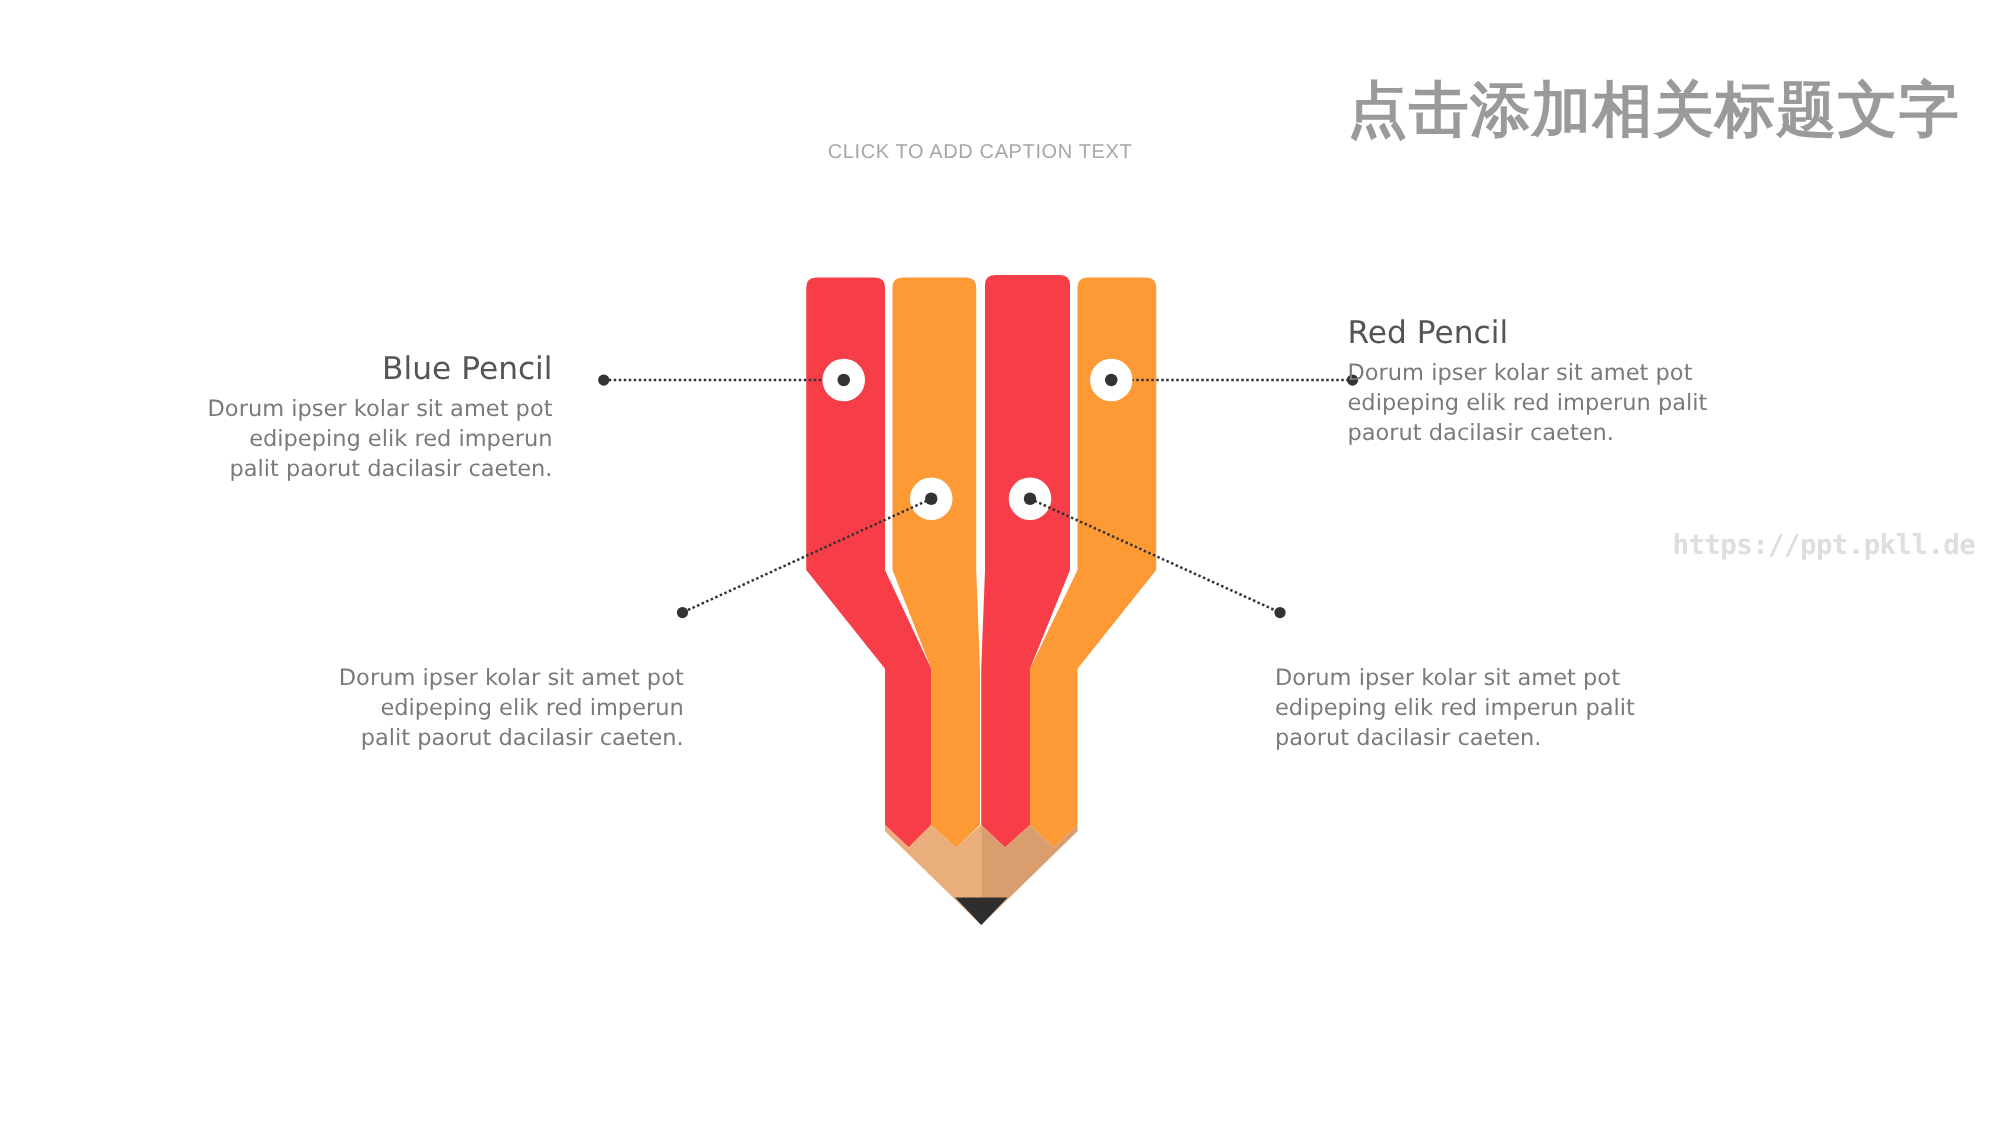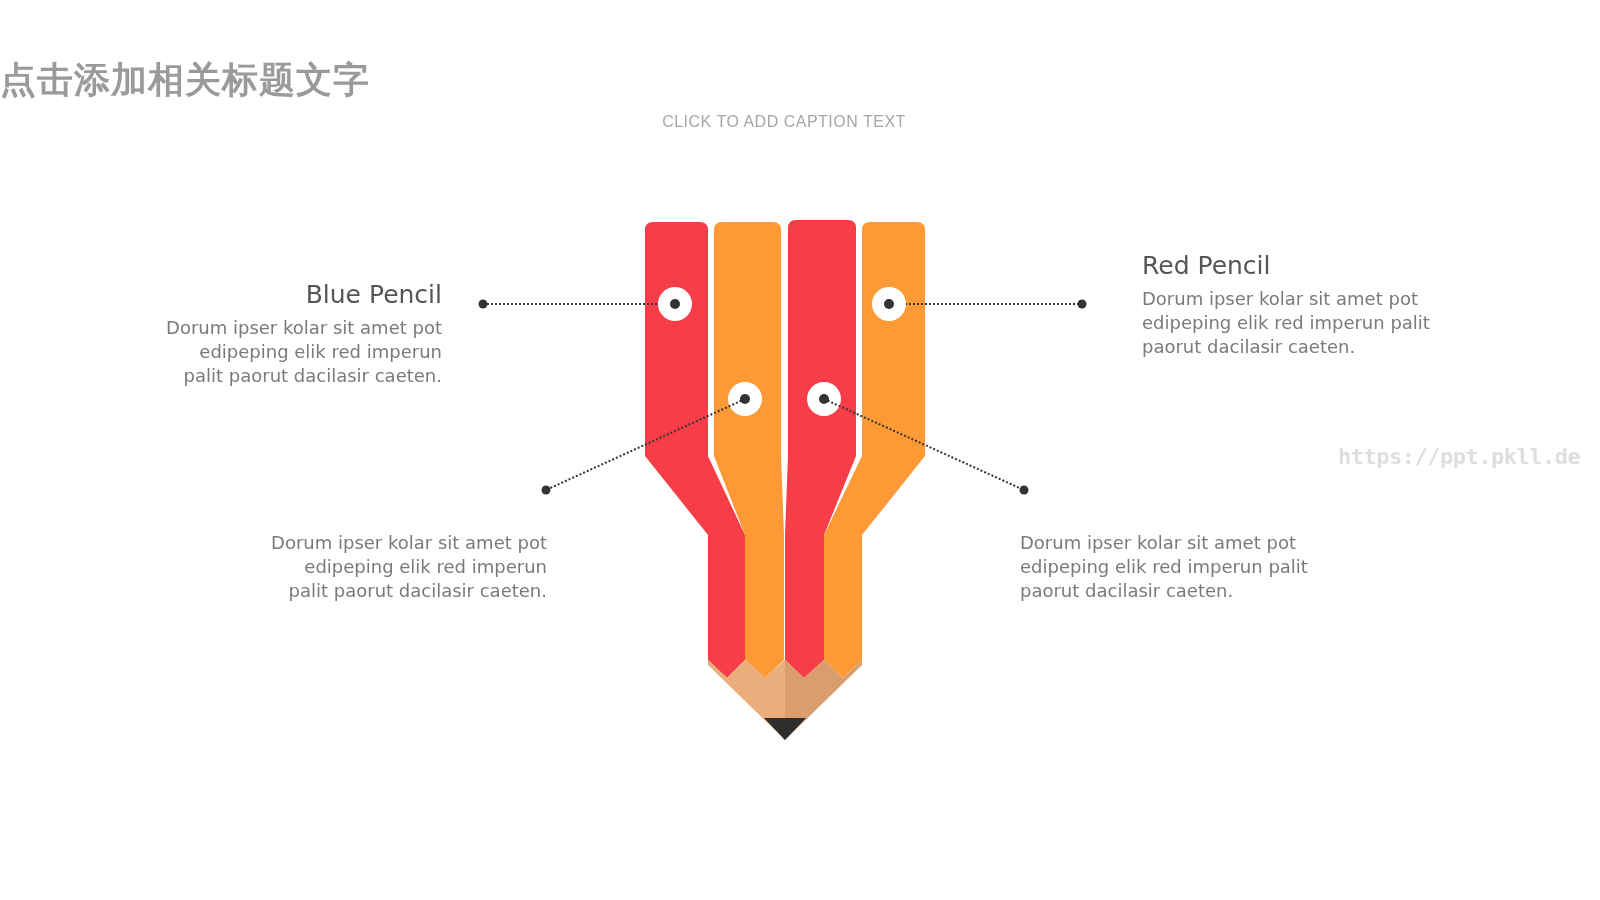--- a/index.html
+++ b/index.html
@@ -5,21 +5,21 @@
     html, body { margin: 0; padding: 0; }
     body {
       width: 1600px; height: 900px; overflow: hidden;
       background: #ffffff;
       font-family: "DejaVu Sans", "Liberation Sans", sans-serif;
       position: relative;
     }
     .slide { position: absolute; left: 0; top: 0; width: 1600px; height: 900px; }
     .title {
       position: absolute; left: 0; width: 1568px; top: 56px;
-      text-align: left; font-size: 36px; font-weight: bold;
+      text-align: right; font-size: 48px; font-weight: bold;
       color: #9a9a9a; letter-spacing: 1px;
     }
     .subtitle {
       position: absolute; left: 0; width: 1568px; top: 113px;
       text-align: center; font-size: 16px; color: #a6a6a6;
       font-family: "Liberation Sans", sans-serif; letter-spacing: 0.5px;
     }
     .graphic { position: absolute; left: 0; top: 0; }
     .label-block { position: absolute; }
     .label-block.right-align { text-align: right; }
@@ -28,21 +28,21 @@
       font-size: 25px; color: #555555; line-height: 30px; margin-bottom: 6px;
       font-family: "DejaVu Sans", sans-serif; font-weight: normal;
     }
     .label-body {
       font-size: 18px; color: #7a7a7a; line-height: 24px;
       font-family: "DejaVu Sans", sans-serif;
     }
     .watermark {
       position: absolute; left: 1338px; top: 424px;
       font-size: 22px; color: #dedede; font-weight: bold;
-      font-family: "DejaVu Sans Mono", monospace; letter-spacing: -0.5px; margin-top: 20px;
+      font-family: "DejaVu Sans Mono", monospace; letter-spacing: -0.5px;
     }
   </style>
 </head>
 <body>
 
 <div class="slide">
 
   <div class="title">点击添加相关标题文字</div>
   <div class="subtitle">CLICK TO ADD CAPTION TEXT</div>
 
@@ -103,21 +103,21 @@
 
   <div class="label-block right-align" style="right:1158px; top:280px;">
     <div class="label-title">Blue Pencil</div>
     <div class="label-body">
       <div>Dorum ipser kolar sit amet pot</div>
       <div>edipeping elik red imperun</div>
       <div>palit paorut dacilasir caeten.</div>
     </div>
   </div>
 
-  <div class="label-block left-align" style="left:1142px; top:251px;">
+  <div class="label-block left-align" style="left:1078px; top:251px;">
     <div class="label-title">Red Pencil</div>
     <div class="label-body">
       <div>Dorum ipser kolar sit amet pot</div>
       <div>edipeping elik red imperun palit</div>
       <div>paorut dacilasir caeten.</div>
     </div>
   </div>
 
   <div class="label-block right-align" style="right:1053px; top:531px;">
     <div class="label-body">

